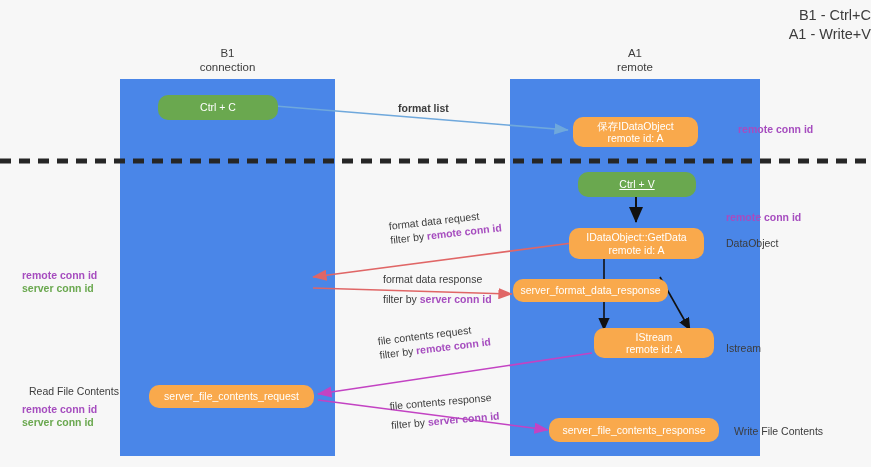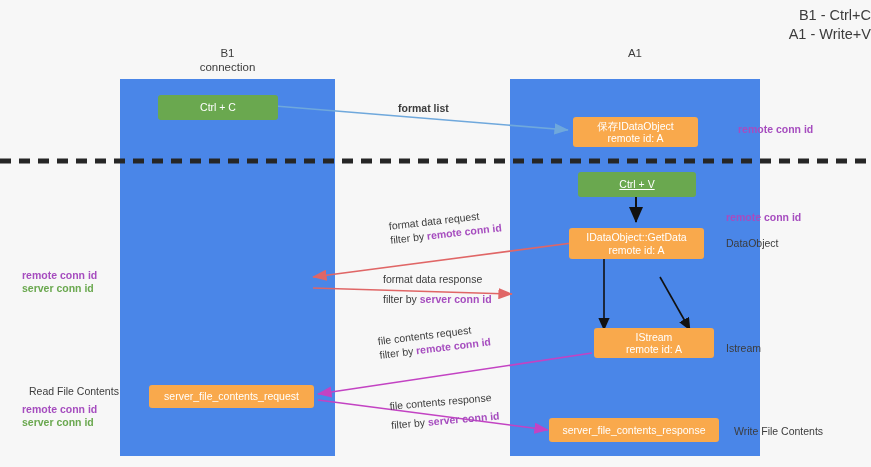--- a/index.html
+++ b/index.html
@@ -49,21 +49,21 @@
   .node {
     box-sizing: border-box;
     display: flex;
     flex-direction: column;
     align-items: center;
     justify-content: center;
     text-align: center;
     color: #ffffff;
     font-size: 10.5px;
     line-height: 12.5px;
-    border-radius: 3px;
+    border-radius: 10px;
     padding: 2px 4px;
   }
   .node.green { background: #6aa84f; }
   .node.orange { background: #f9a94c; }
   .node .sub { font-size: 10.5px; }
 
   
   .annot {
     font-size: 10.5px;
     line-height: 13px;
@@ -100,20 +100,21 @@
     <div>B1 - Ctrl+C</div>
     <div>A1 - Write+V</div>
   </div>
 
   <div class="abs col-head" style="left:120px; top:47px; width:215px;">
     <span class="l1">B1</span>
     <span class="l2">connection</span>
   </div>
   <div class="abs col-head" style="left:510px; top:47px; width:250px;">
     <span class="l1">A1</span>
+    <span class="l2">remote</span>
   </div>
 
   <div class="abs lane" id="lane-b1"></div>
   <div class="abs lane" id="lane-a1"></div>
 
   <svg class="abs" id="wires">
     <defs>
       <marker id="ah-blue" markerWidth="9" markerHeight="7" refX="8.5" refY="3.5" orient="auto">
         <polygon points="0 0, 9 3.5, 0 7" fill="#6fa8dc"></polygon>
       </marker>
@@ -159,20 +160,23 @@
   <div class="abs node green" style="left:578px; top:172px; width:118px; height:25px;text-decoration:underline;">
     <span>Ctrl + V</span>
   </div>
 
   <div class="abs node orange" style="left:569px; top:228px; width:135px; height:31px;">
     <span>IDataObject::GetData</span>
     <span class="sub">remote id: A</span>
   </div>
 
 
+  <div class="abs node orange" style="left:513px; top:279px; width:155px; height:23px;">
+    <span>server_format_data_response</span>
+  </div>
 
   <div class="abs node orange" style="left:594px; top:328px; width:120px; height:30px;">
     <span>IStream</span>
     <span class="sub">remote id: A</span>
   </div>
 
   <div class="abs node orange" style="left:149px; top:385px; width:165px; height:23px;">
     <span>server_file_contents_request</span>
   </div>
 

